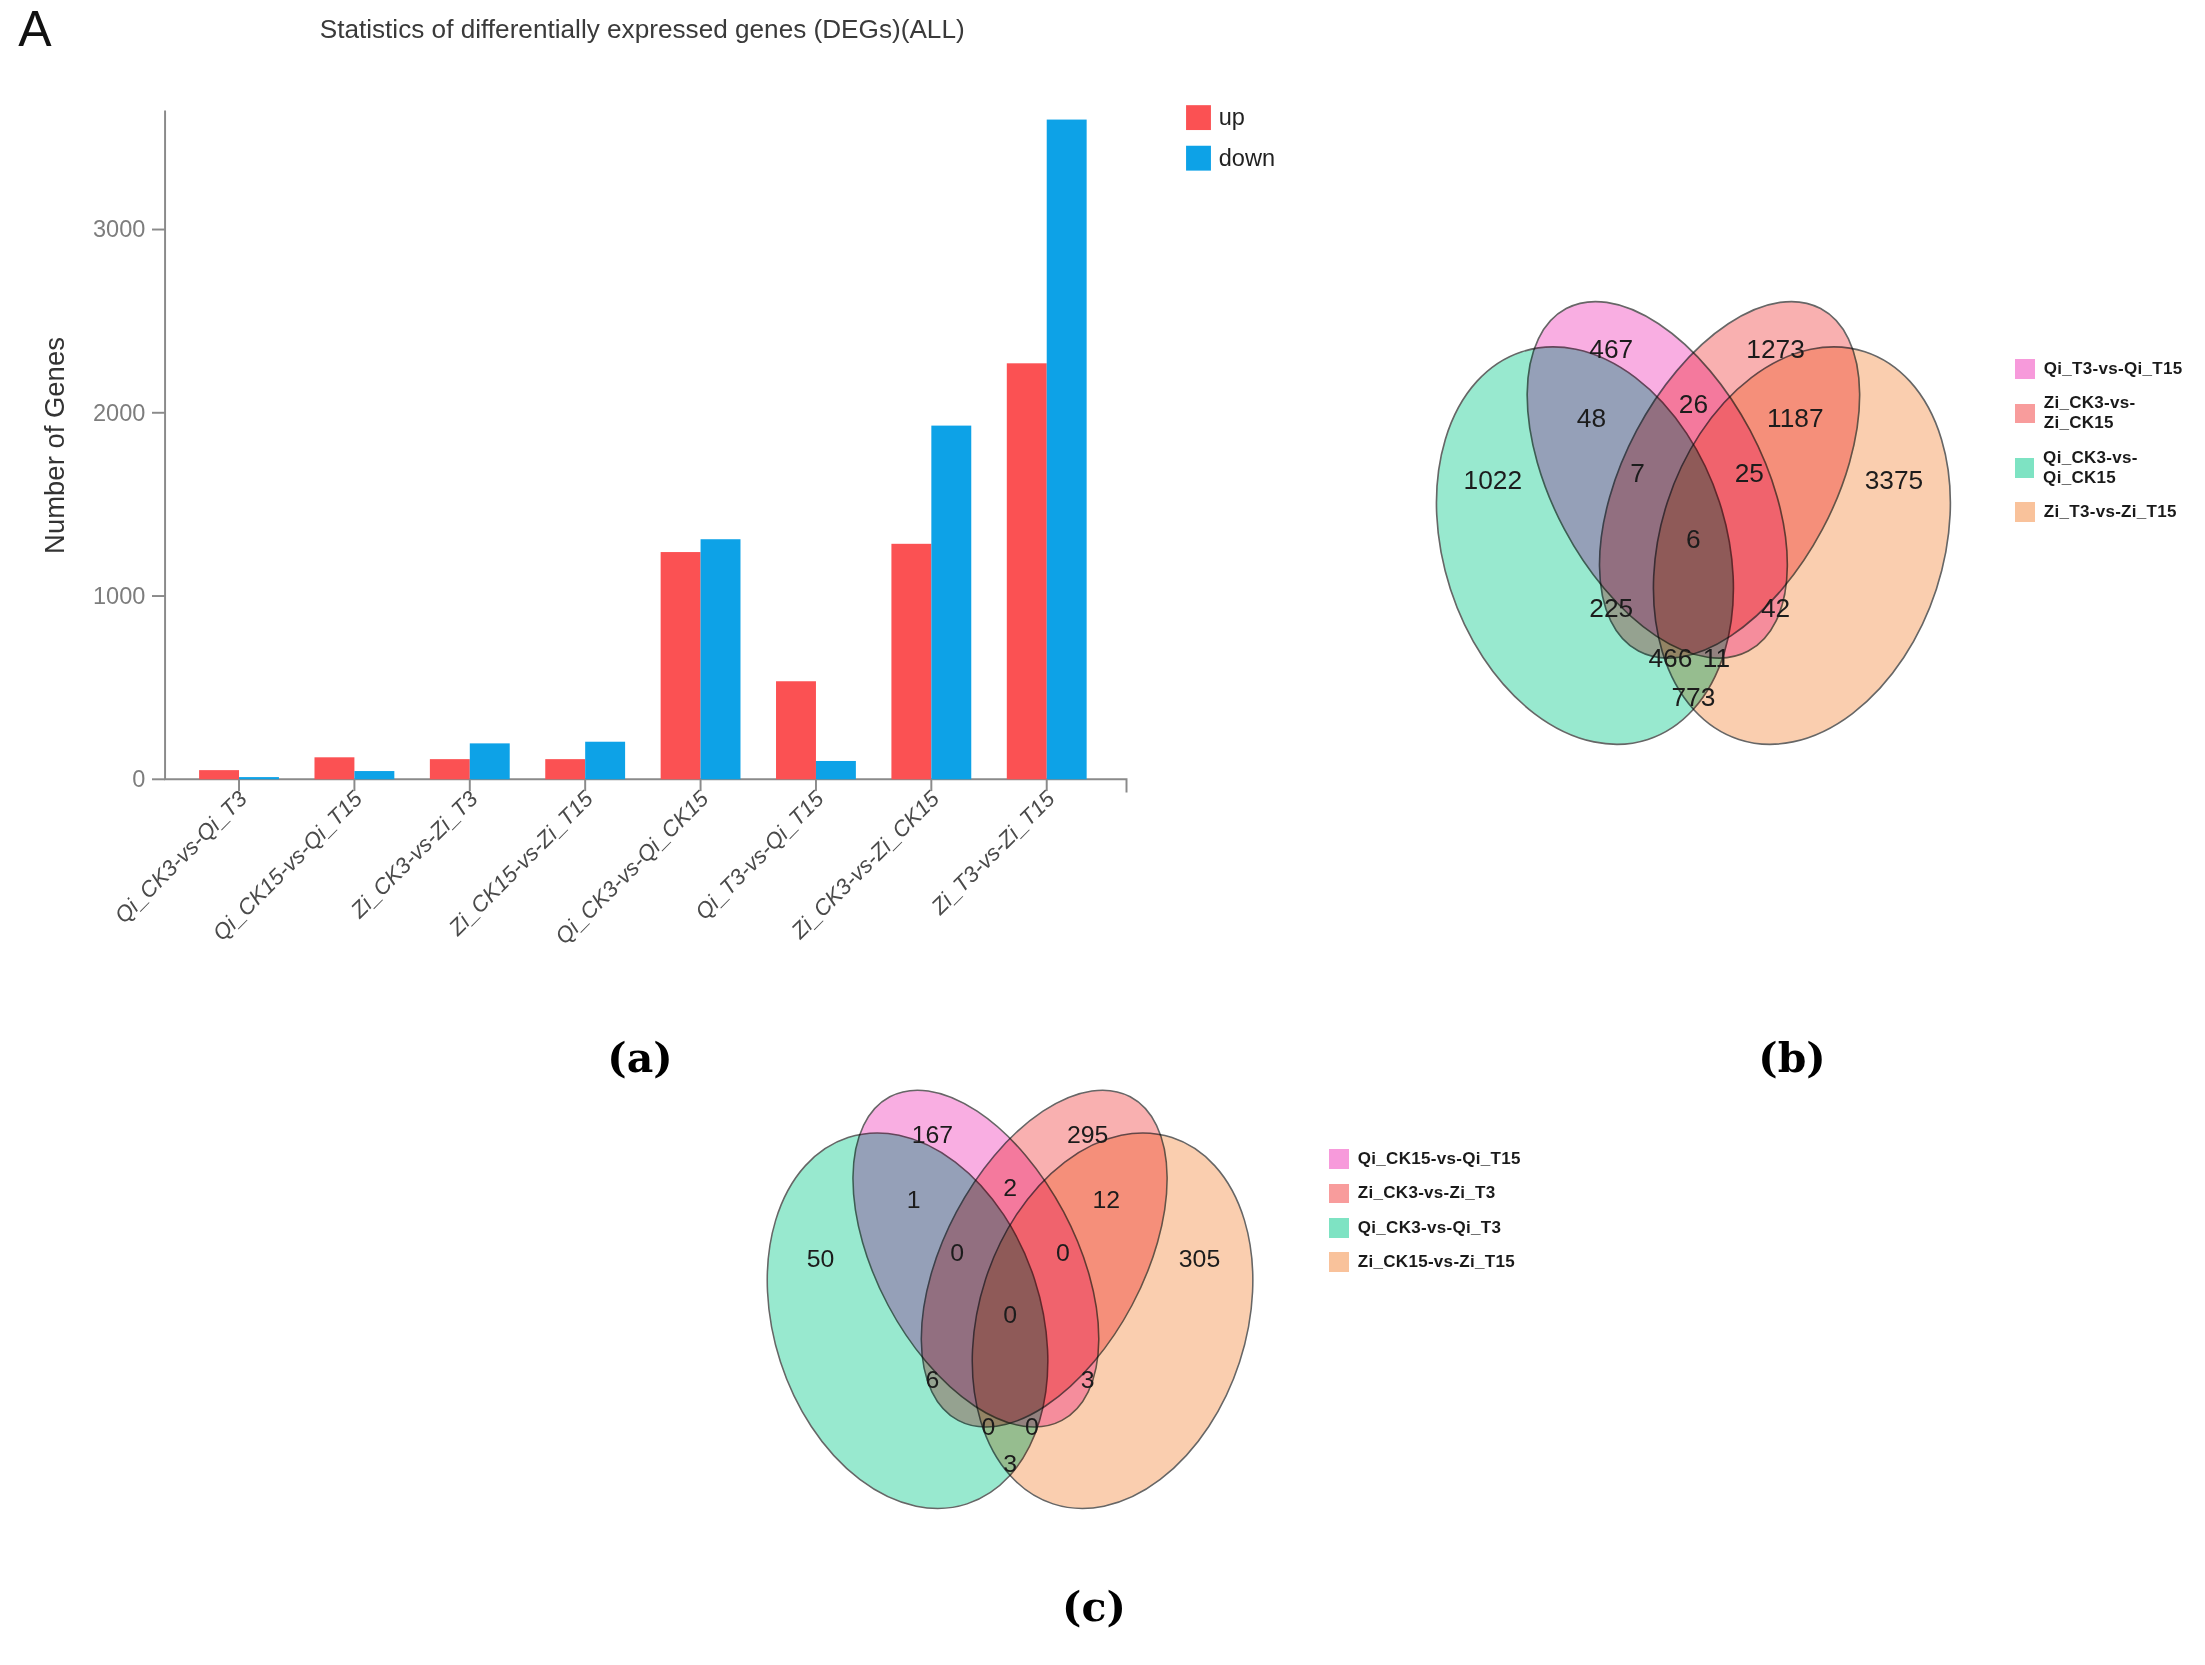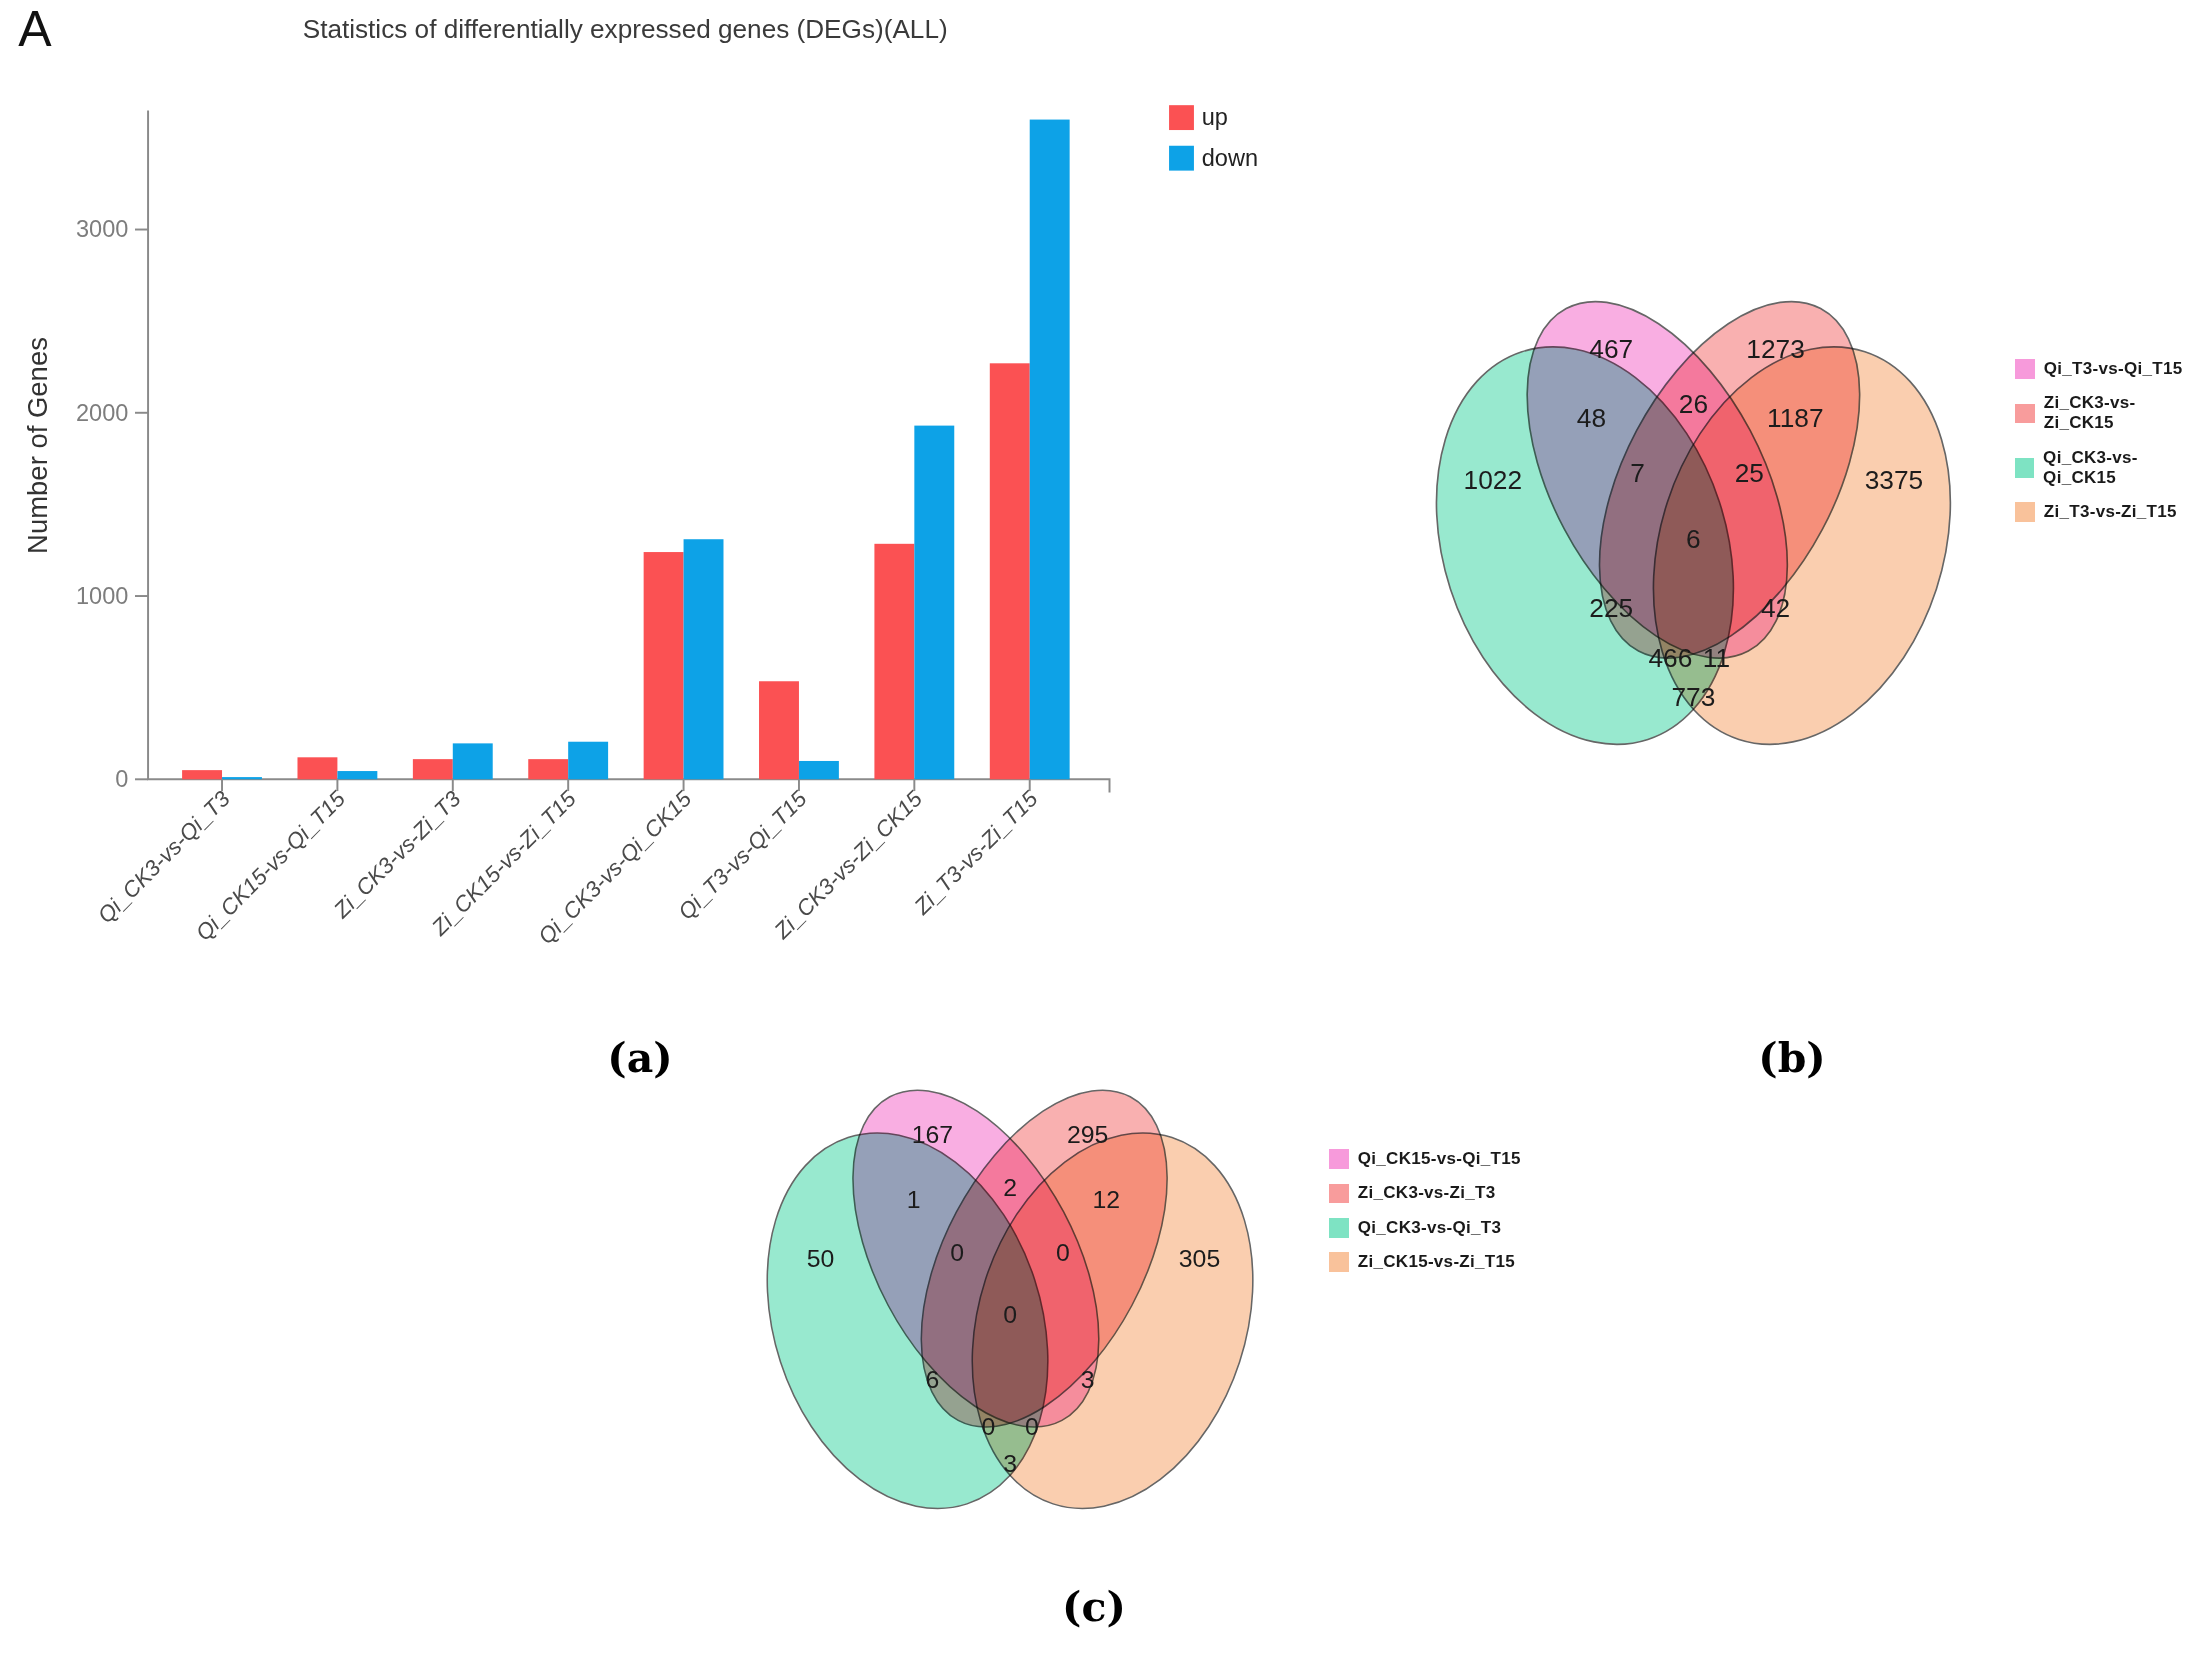--- a/index.html
+++ b/index.html
@@ -1,20 +1,20 @@
 <!DOCTYPE html>
 <html style="font-size:10.5px"><head>
 <meta charset="utf-8">
 <style>
   html,body{margin:0;padding:0;background:#ffffff;}
   #page{position:relative;width:2205px;height:1666px;background:#ffffff;
         font-family:"Liberation Sans",sans-serif;overflow:hidden;}
   .abs{position:absolute;}
   #panel-letter{left:18.3px;top:0px;font-size:50px;font-weight:400;color:#111;}
-  #bar-chart{left:0px;top:6.5px;width:1342px;height:1021px;}
+  #bar-chart{left:17px;top:6.5px;width:1342px;height:1021px;}
   #venn-b{left:1394px;top:276px;width:658px;height:526px;}
   #venn-c{left:727px;top:1066px;width:622px;height:497px;}
   .venn-legend{display:flex;flex-direction:column;gap:14.4px;}
   #venn-b-legend{left:2015px;top:359px;}
   #venn-c-legend{left:1329px;top:1149px;}
   .legend-row{display:flex;align-items:center;gap:9.2px;}
   .legend-swatch{width:19.6px;height:19.6px;display:inline-block;}
   .legend-label{font-size:17px;font-weight:700;color:#1a1a1a;letter-spacing:0.3px;}
   .cap{width:144px;text-align:center;font-family:"DejaVu Serif",serif;
        font-weight:700;font-size:41px;color:#000;}

